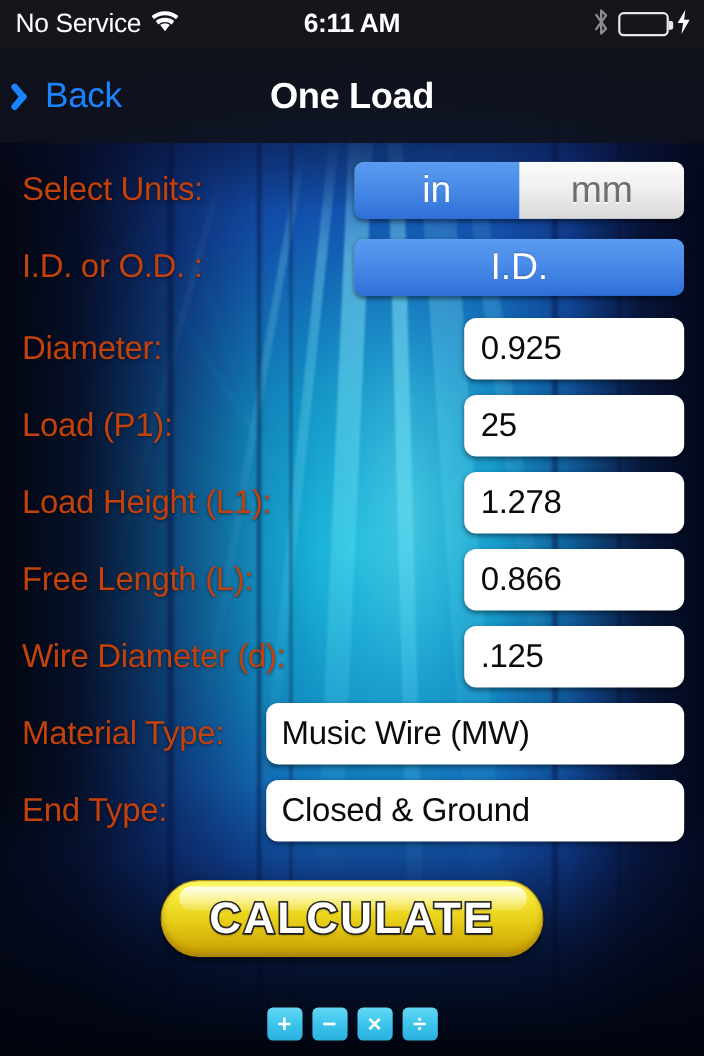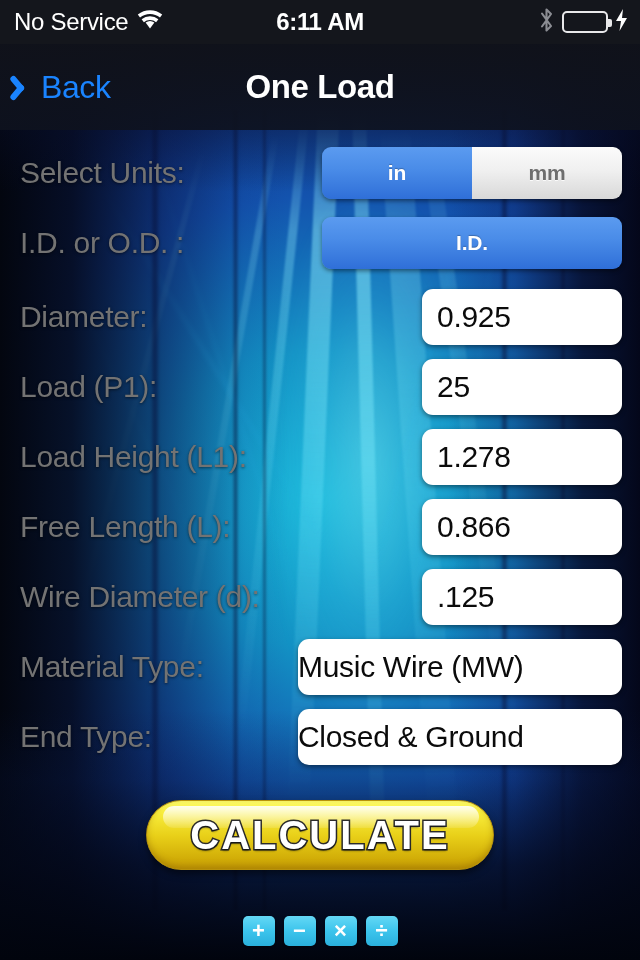--- a/index.html
+++ b/index.html
@@ -123,56 +123,56 @@
   }
 
   
   .form { position:absolute; left:0; top:130px; width:640px; z-index:20; }
   .row {
     position:absolute; left:0; width:640px; height:70px;
     display:flex; align-items:center;
   }
   .label {
     position:absolute; left:20px;
-    color:#737373; font-size:30px; letter-spacing:-0.3px;
+    color:#c2410c; font-size:30px; letter-spacing:-0.3px;
     text-shadow:0 1px 3px rgba(0,0,0,0.55);
     white-space:nowrap;
   }
 
   
   .segmented {
     position:absolute; right:18px; display:flex;
     border-radius:9px; overflow:hidden;
     box-shadow:0 2px 4px rgba(0,0,0,0.45);
     width:300px; height:52px;
   }
   .seg {
     flex:1; display:flex; align-items:center; justify-content:center;
-    font-size:21px; font-weight:bold; letter-spacing:-0.2px; cursor:pointer;
+    font-size:34px; font-weight:normal; letter-spacing:-0.2px; cursor:pointer;
   }
   .seg.on {
     background:linear-gradient(to bottom, #5b9bf0 0%, #4a8ce8 42%, #2f6fd8 100%);
     color:#ffffff; text-shadow:0 -1px 1px rgba(0,0,0,0.25);
   }
   .seg.off {
     background:linear-gradient(to bottom, #fbfbfb 0%, #f0f0f0 45%, #d8d8d8 100%);
     color:#6e6e6e; text-shadow:0 1px 0 rgba(255,255,255,0.8);
   }
 
   
   .field {
     position:absolute; height:56px; background:#ffffff;
     border-radius:11px; display:flex; align-items:center;
     padding-left:15px; font-size:30px; color:#0b0b0b;
     letter-spacing:-0.3px;
     box-shadow:0 2px 5px rgba(0,0,0,0.45);
     cursor:text;
   }
   .field.num { right:18px; width:200px; }
-  .field.sel { right:18px; width:324px; padding-left:0; cursor:pointer; }
+  .field.sel { right:18px; width:380px; padding-left:14px; cursor:pointer; }
 
   
   .calc-wrap {
     position:absolute; left:0; top:800px; width:640px;
     display:flex; flex-direction:column; align-items:center; z-index:22;gap:40px;
   }
   .calc-btn {
     width:348px; height:70px; border-radius:36px; cursor:pointer;
     background:linear-gradient(to bottom, #fdfc6a 0%, #f9ee3c 16%, #e8cf18 52%, #d2ae08 84%, #c79d05 100%);
     box-shadow:0 4px 7px rgba(0,0,0,0.5), inset 0 -3px 6px rgba(140,100,0,0.45);

